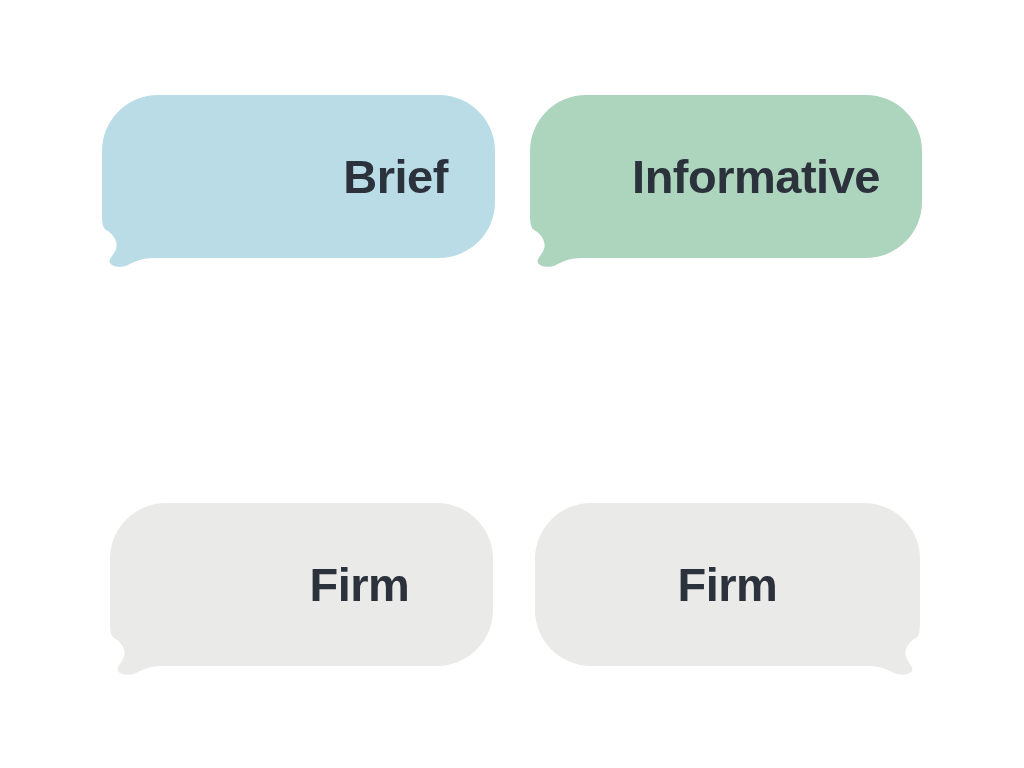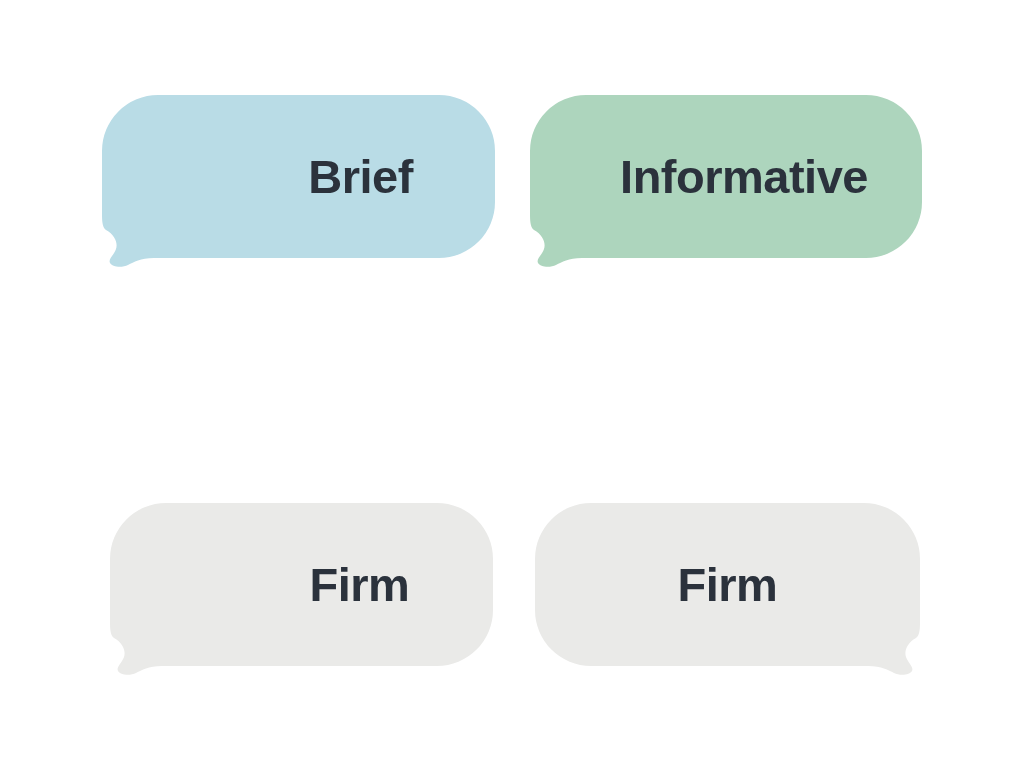--- a/index.html
+++ b/index.html
@@ -39,25 +39,25 @@
     align-items: center;
     font-weight: 700;
     letter-spacing: -0.5px;
     white-space: nowrap;
     color: #2b323c;
     -webkit-font-smoothing: antialiased;
   }
 
   
   #bubble-brief            { left: 102px; top: 95px;  width: 393px; height: 172px; }
-  #bubble-brief .bubble-label    { height: 163px; font-size: 47px; justify-content: center; padding-left: 62px; }
+  #bubble-brief .bubble-label    { height: 163px; font-size: 47px; justify-content: center; padding-left: 97px; }
 
   
   #bubble-informative      { left: 530px; top: 95px;  width: 392px; height: 172px; }
-  #bubble-informative .bubble-label { height: 163px; font-size: 47px; justify-content: center; padding-left: 18px; }
+  #bubble-informative .bubble-label { height: 163px; font-size: 47px; justify-content: center; padding-left: 30px; }
 
   
   #bubble-friendly         { left: 98px;  top: 298px; width: 830px; height: 172px; }
   #bubble-friendly .bubble-label    { height: 163px; font-size: 47px; justify-content: center; padding-left: 420px; }
 
   
   #bubble-firm-left        { left: 110px; top: 503px; width: 383px; height: 172px; }
   #bubble-firm-left .bubble-label   { height: 163px; font-size: 47px; justify-content: center; padding-left: 58px; }
 
   

